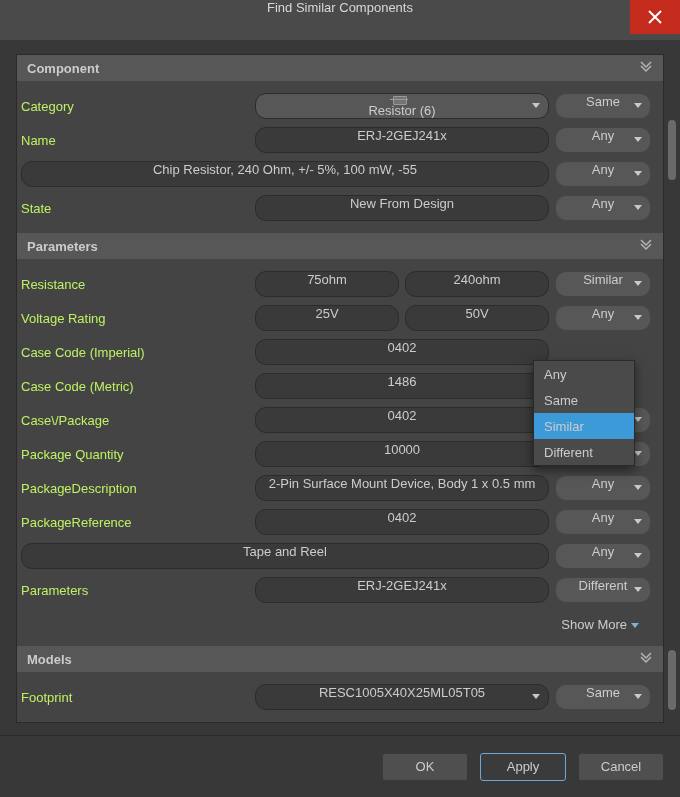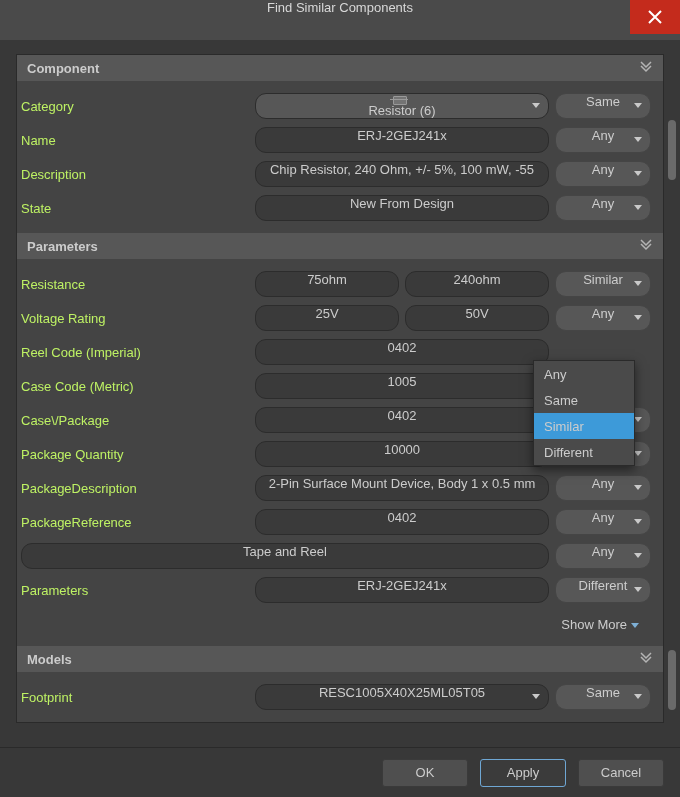--- a/index.html
+++ b/index.html
@@ -41,21 +41,21 @@
 
   .show-more{text-align:right;padding:10px 16px 6px 0;}
   .show-more a{color:#7eb0d6;cursor:pointer;}
   .show-more .sm-caret{display:inline-block;margin-left:4px;width:0;height:0;border-left:4px solid transparent;border-right:4px solid transparent;border-top:5px solid #7eb0d6;vertical-align:middle;}
 
   .scrollbar{position:absolute;right:4px;top:50px;bottom:60px;width:8px;}
   .scroll-thumb{position:absolute;left:0;width:8px;background:#6a6a6a;border-radius:4px;}
   .scroll-thumb.t1{top:30px;height:60px;}
   .scroll-thumb.t2{top:560px;height:60px;}
 
-  .footer{position:absolute;left:0;right:0;bottom:0;height:50px;background:#383838;display:flex;align-items:center;justify-content:flex-end;gap:12px;padding:0 16px;border-top:1px solid #2a2a2a;}
+  .footer{position:absolute;left:0;right:0;bottom:0;height:62px;background:#383838;display:flex;align-items:center;justify-content:flex-end;gap:12px;padding:0 16px;border-top:1px solid #2a2a2a;}
   .btn{height:28px;min-width:86px;padding:0 18px;background:#4f4f4f;border:1px solid #3a3a3a;border-radius:3px;color:#dcdcdc;display:flex;align-items:center;justify-content:center;cursor:pointer;}
   .btn.primary{background:#3b3b3b;border:1px solid #6fa7d4;}
 
   .chev-double{width:14px;height:14px;}
 </style>
 </head>
 <body>
 
 <div class="titlebar">
   <span class="title">Find Similar Components</span>
@@ -101,21 +101,20 @@
               <span>ERJ-2GEJ241x</span>
             </div>
           <div class="mini-select">
               <span>Any</span>
               <span class="caret"></span>
             </div>
         </div>
       </div>
 
       <div class="row">
-        <div class="label">Description</div>
         <div class="field-area">
           <div class="input dim">
               <span>Chip Resistor, 240 Ohm, +/- 5%, 100 mW, -55</span>
             </div>
           <div class="mini-select">
               <span>Any</span>
               <span class="caret"></span>
             </div>
         </div>
       </div>
@@ -170,36 +169,36 @@
               <span>50V</span>
             </div>
           <div class="mini-select">
               <span>Any</span>
               <span class="caret"></span>
             </div>
         </div>
       </div>
 
       <div class="row">
-        <div class="label">Reel Code (Imperial)</div>
+        <div class="label">Case Code (Imperial)</div>
         <div class="field-area">
           <div class="input dim">
               <span>0402</span>
             </div>
           <div class="mini-select" style="visibility:hidden;">
               <span></span>
             </div>
         </div>
       </div>
 
       <div class="row">
         <div class="label">Case Code (Metric)</div>
         <div class="field-area">
           <div class="input dim">
-              <span>1005</span>
+              <span>1486</span>
             </div>
           <div class="mini-select" style="visibility:hidden;">
               <span></span>
             </div>
         </div>
       </div>
 
       <div class="row">
         <div class="label">Case\/Package</div>
         <div class="field-area">

